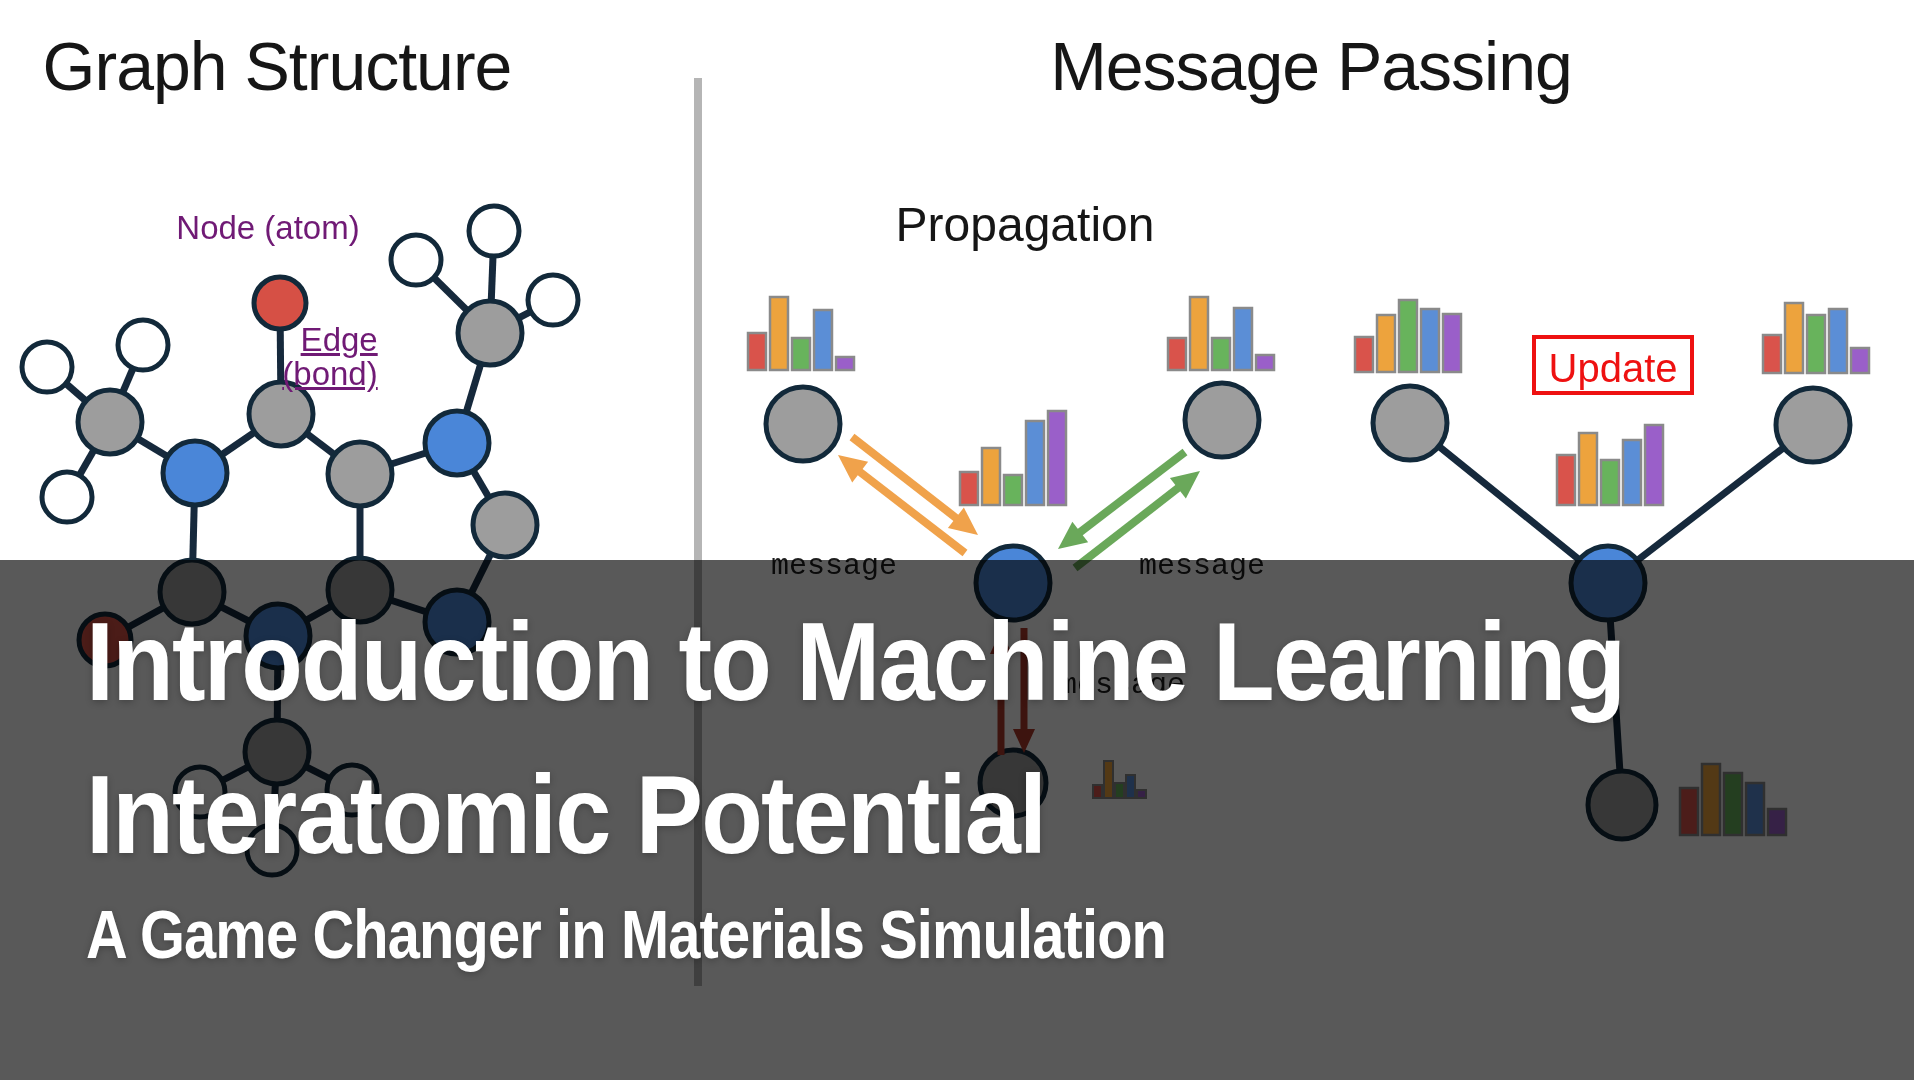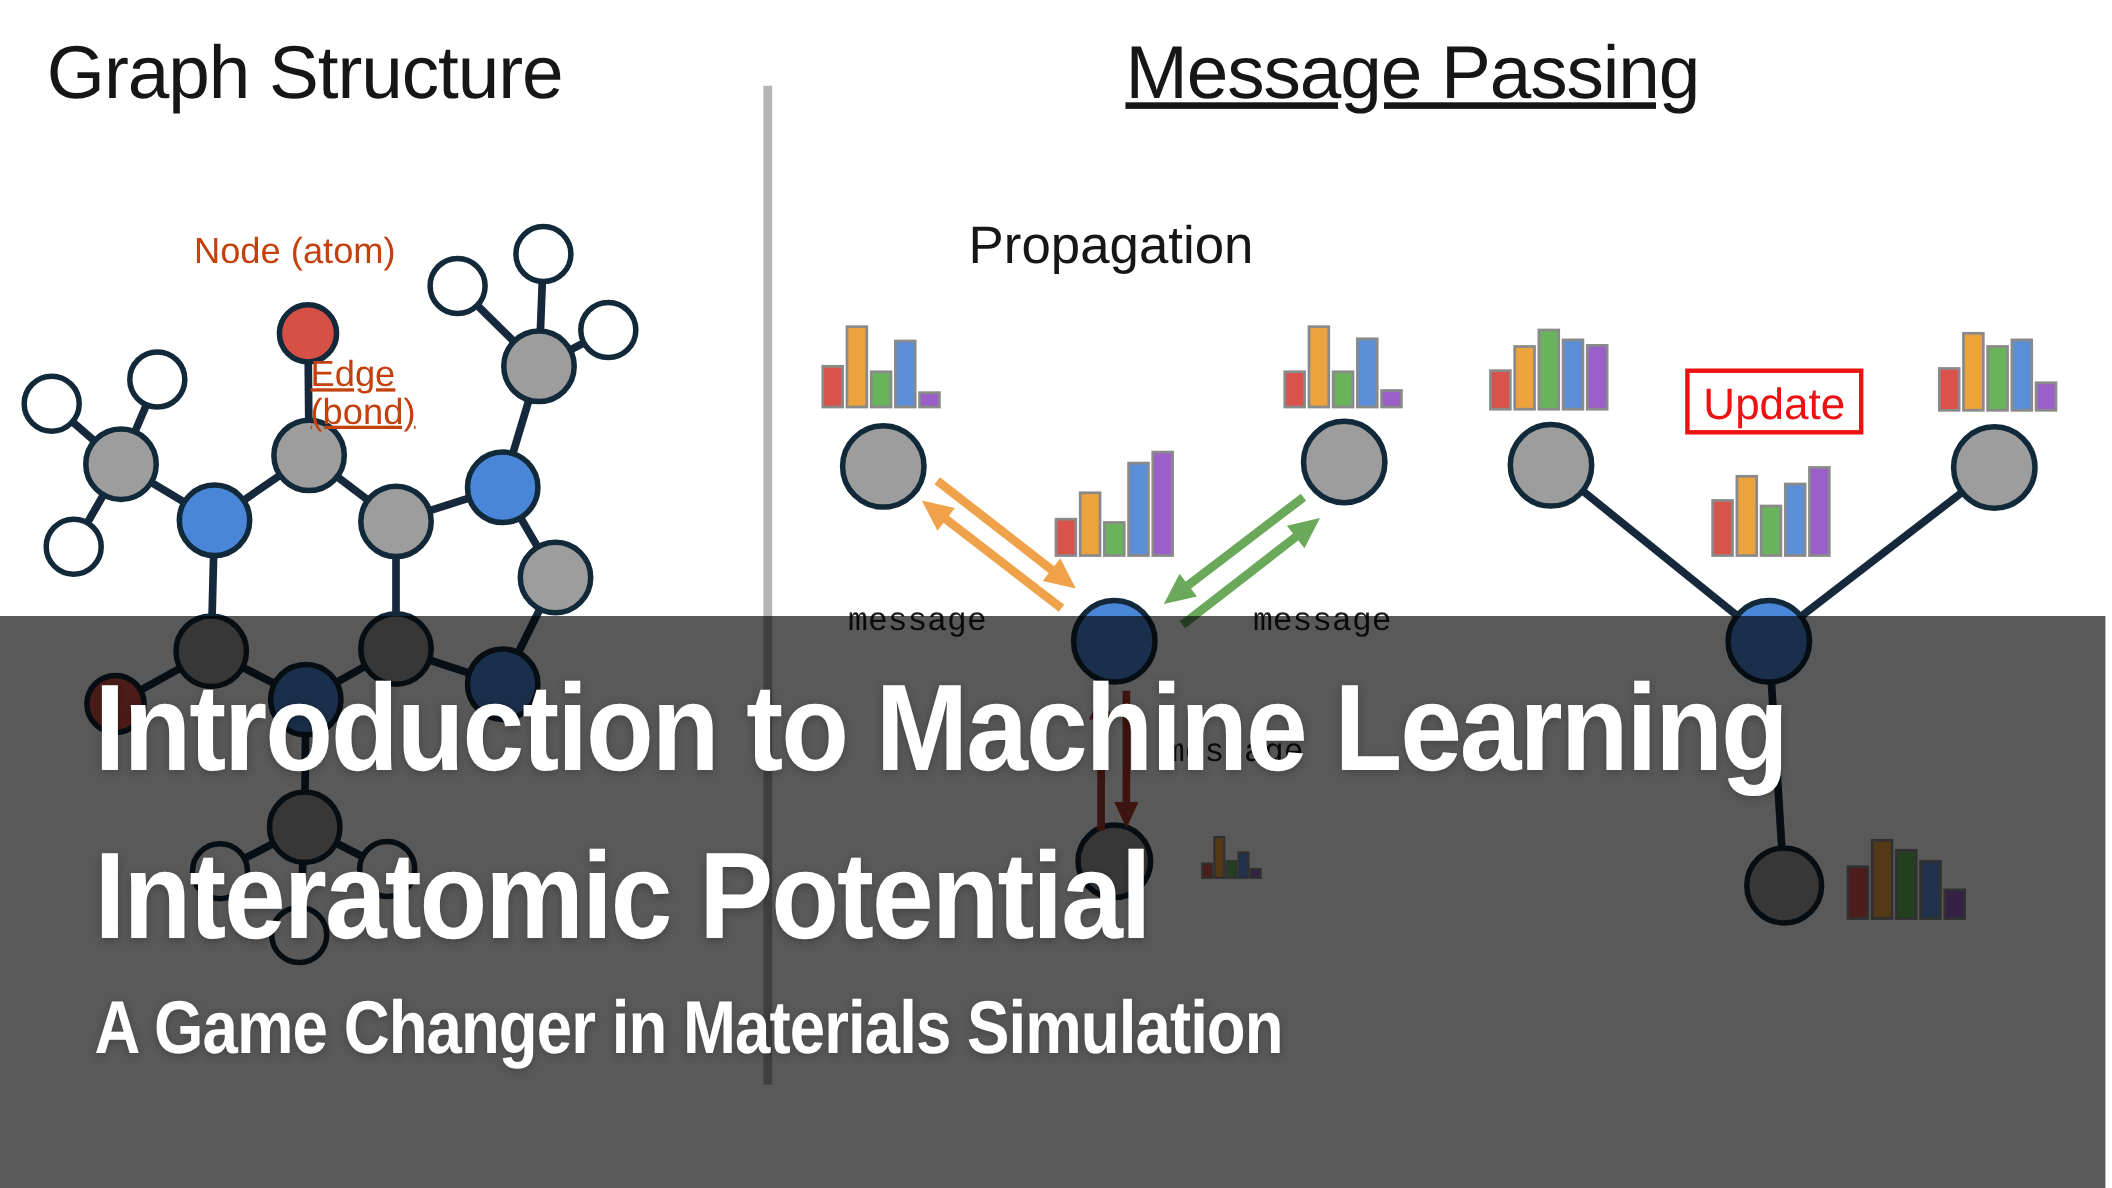--- a/index.html
+++ b/index.html
@@ -1,22 +1,22 @@
 <!DOCTYPE html>
 <html><head>
 <meta charset="utf-8">
 <style>
   html,body{margin:0;padding:0;background:#ffffff;}
   .stage{position:relative;width:1914px;height:1080px;overflow:hidden;background:#ffffff;
          font-family:"Liberation Sans","DejaVu Sans",sans-serif;}
   #scene{position:absolute;left:0;top:0;width:1920px;height:1080px;}
   .txt{position:absolute;transform:translate(-50%,-50%);white-space:nowrap;color:#161616;}
   .heading{font-size:68px;font-weight:500;letter-spacing:-1px;}
-  .subheading{font-size:48px;font-weight:500;}
-  .redlabel{color:#c2410c;font-size:33px;font-weight:500;text-align:left;line-height:34px;}
+  .subheading{font-size:48px;font-weight:500;margin-left:15px;}
+  .redlabel{color:#701a75;font-size:33px;font-weight:500;text-align:right;line-height:34px;}
   .msg{font-size:30px;color:#1d1d1d;font-family:Liberation Mono, monospace;}
   .update-box{position:absolute;left:1532px;top:335px;width:162px;height:60px;border:4px solid #ee1111;
               box-sizing:border-box;display:flex;align-items:flex-end;justify-content:center;}
   .update-box span{color:#ee1111;font-size:40px;font-weight:500;}
   .overlay{position:absolute;left:0;top:560px;width:1920px;height:520px;background:rgba(0,0,0,0.65);}
   .title-line{position:absolute;left:86px;color:#ffffff;font-weight:700;line-height:1;
               transform:scaleX(0.9);transform-origin:left top;white-space:nowrap;
               text-shadow:0 2px 8px rgba(0,0,0,0.25);}
   .t1{top:606px;font-size:112px;letter-spacing:-2px;}
   .t2{top:759px;font-size:112px;letter-spacing:-2px;}
@@ -135,21 +135,21 @@
       <polygon points="1058,549 1072.3611509984348,521.6731388191004 1088.142773141377,542.3356750268701" fill="#6aa85a"></polygon>
       <line x1="1075" y1="568" x2="1179.4591582354894" y2="486.93969320926027" stroke="#6aa85a" stroke-width="8"></line>
       <polygon points="1200,471 1185.8489400890035,498.4362443383817 1169.909246879743,477.89540257387114" fill="#6aa85a"></polygon>
       <line x1="1001" y1="755" x2="1001" y2="652" stroke="#b03a2b" stroke-width="7"></line>
       <polygon points="1001,630 1012,654 990,654" fill="#b03a2b"></polygon>
       <line x1="1024" y1="628" x2="1024" y2="731" stroke="#b03a2b" stroke-width="7"></line>
       <polygon points="1024,753 1013,729 1035,729" fill="#b03a2b"></polygon>
     </svg>
 
   <div class="txt heading" style="left:277px;top:66px;">Graph Structure</div>
-  <div class="txt heading" style="left:1284px;top:66px;text-decoration:underline;">Message Passing</div>
+  <div class="txt heading" style="left:1311px;top:66px;">Message Passing</div>
   <div class="txt subheading" style="left:1010px;top:224px;">Propagation</div>
 
   <div class="txt redlabel" style="left:268px;top:228px;">Node (atom)</div>
   <div class="txt redlabel" style="left:330px;top:357px;text-decoration:underline;">
     <div>Edge</div>
     <div>(bond)</div>
   </div>
 
   <div class="txt msg" style="left:834px;top:566px;">message</div>
   <div class="txt msg" style="left:1202px;top:566px;">message</div>

